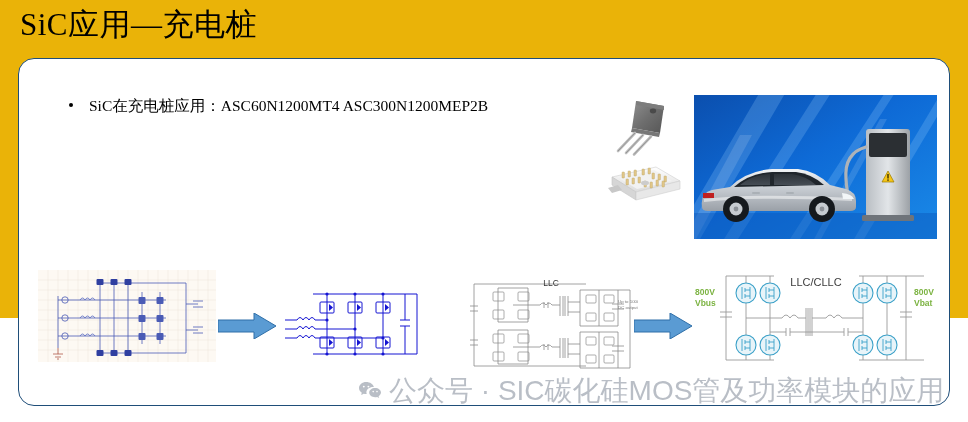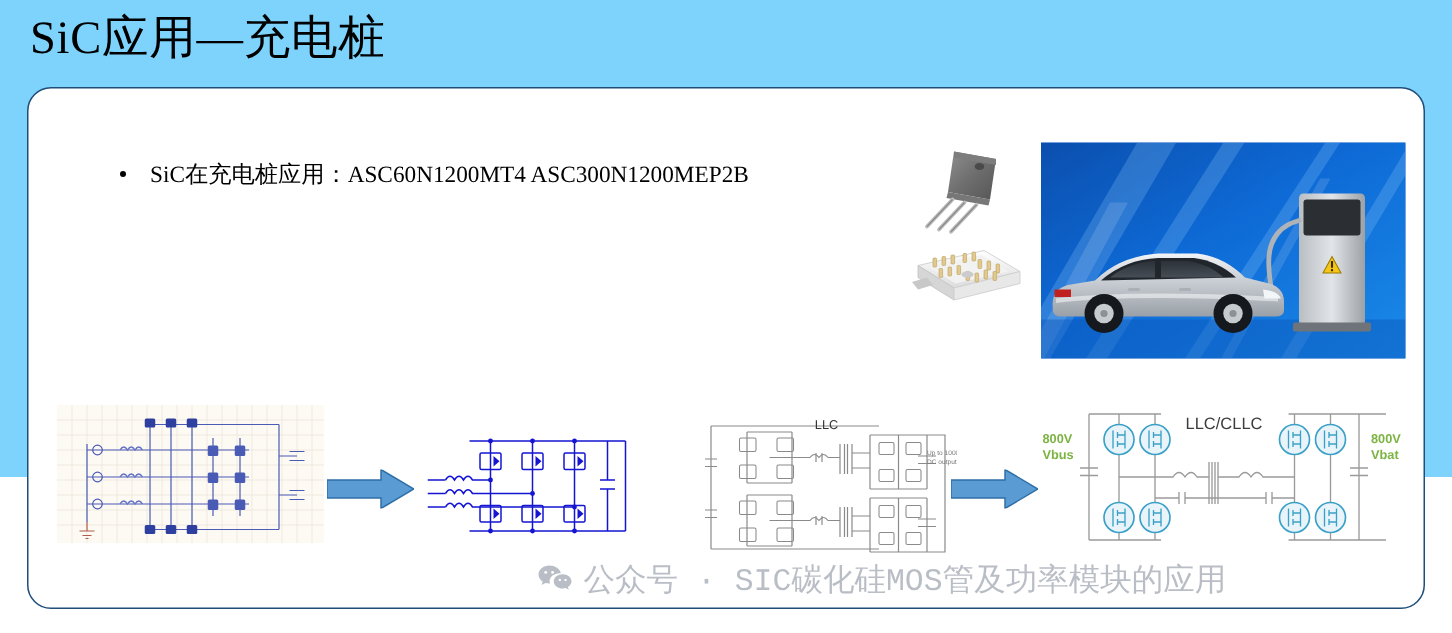--- a/index.html
+++ b/index.html
@@ -6,21 +6,21 @@
   html, body {
     margin: 0; padding: 0;
     width: 968px; height: 422px;
     background: #ffffff;
     font-family: "Liberation Sans", sans-serif;
     overflow: hidden;
   }
   #slide {
     position: relative;
     width: 968px; height: 318px;
-    background: #7dd3fc;
+    background: #eab308;
   }
 
   
   #slide-title {
     position: absolute;
     left: 20px; top: 4px;
     font-family: "Liberation Serif", serif;
     font-size: 31px;
     color: #000000;
     letter-spacing: 0.5px;
@@ -36,21 +36,21 @@
     border-radius: 16px;
     background: #ffffff;
   }
 
   
   #bullet-list {
     position: absolute;
     left: 62px; top: 90px;
     width: 540px;
     list-style: none;
-    margin: 16px; padding: 0;
+    margin: 5px; padding: 0;
   }
   #bullet-list li {
     position: relative;
     padding-left: 22px;
     margin-bottom: 5px;
     font-family: "Liberation Serif", serif;
     font-size: 15.5px;
     line-height: 21px;
     color: #000000;
     white-space: nowrap;
@@ -96,22 +96,22 @@
   #watermark {
     position: absolute;
     left: 358px; top: 372px;
     display: flex;
     align-items: center;
     gap: 7px;
     opacity: 0.42;
     pointer-events: none;
   }
   #watermark-text {
-    font-family: Liberation Mono, monospace;
-    font-size: 21px;
+    font-family: Liberation Sans, sans-serif;
+    font-size: 28px;
     color: #5a6678;
     white-space: nowrap;
   }
 </style>
 </head>
 <body>
 
 <div id="slide">
 
   <div id="slide-title">SiC应用—充电桩</div>

